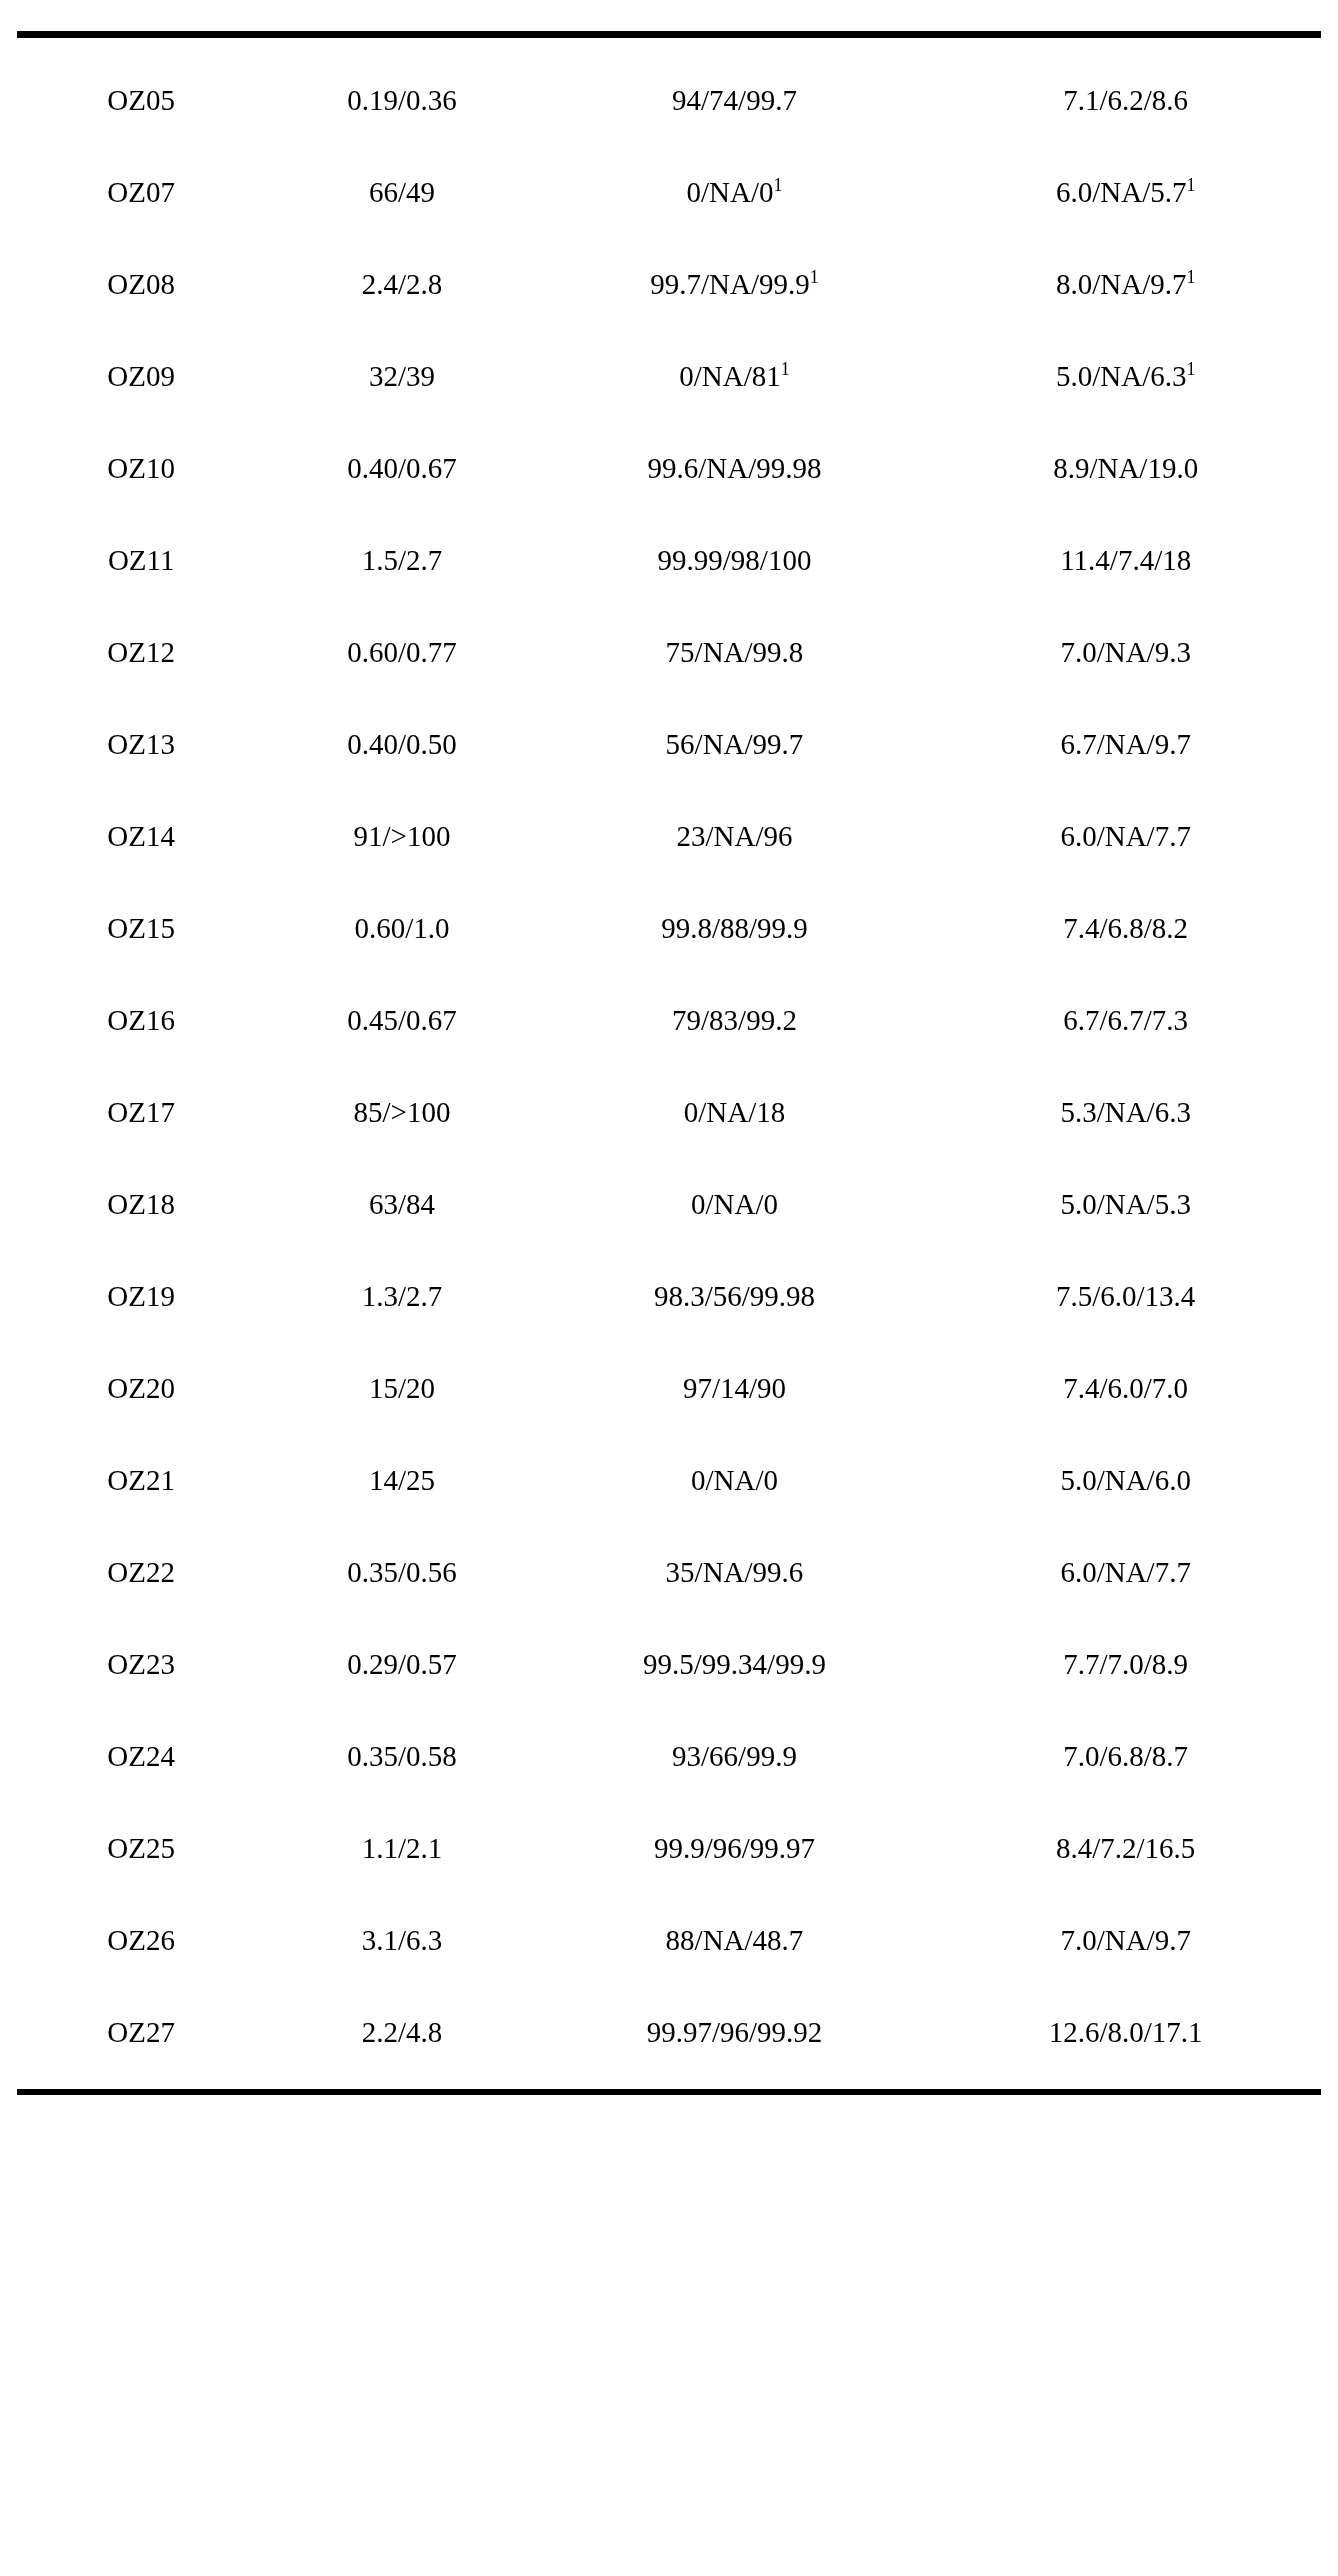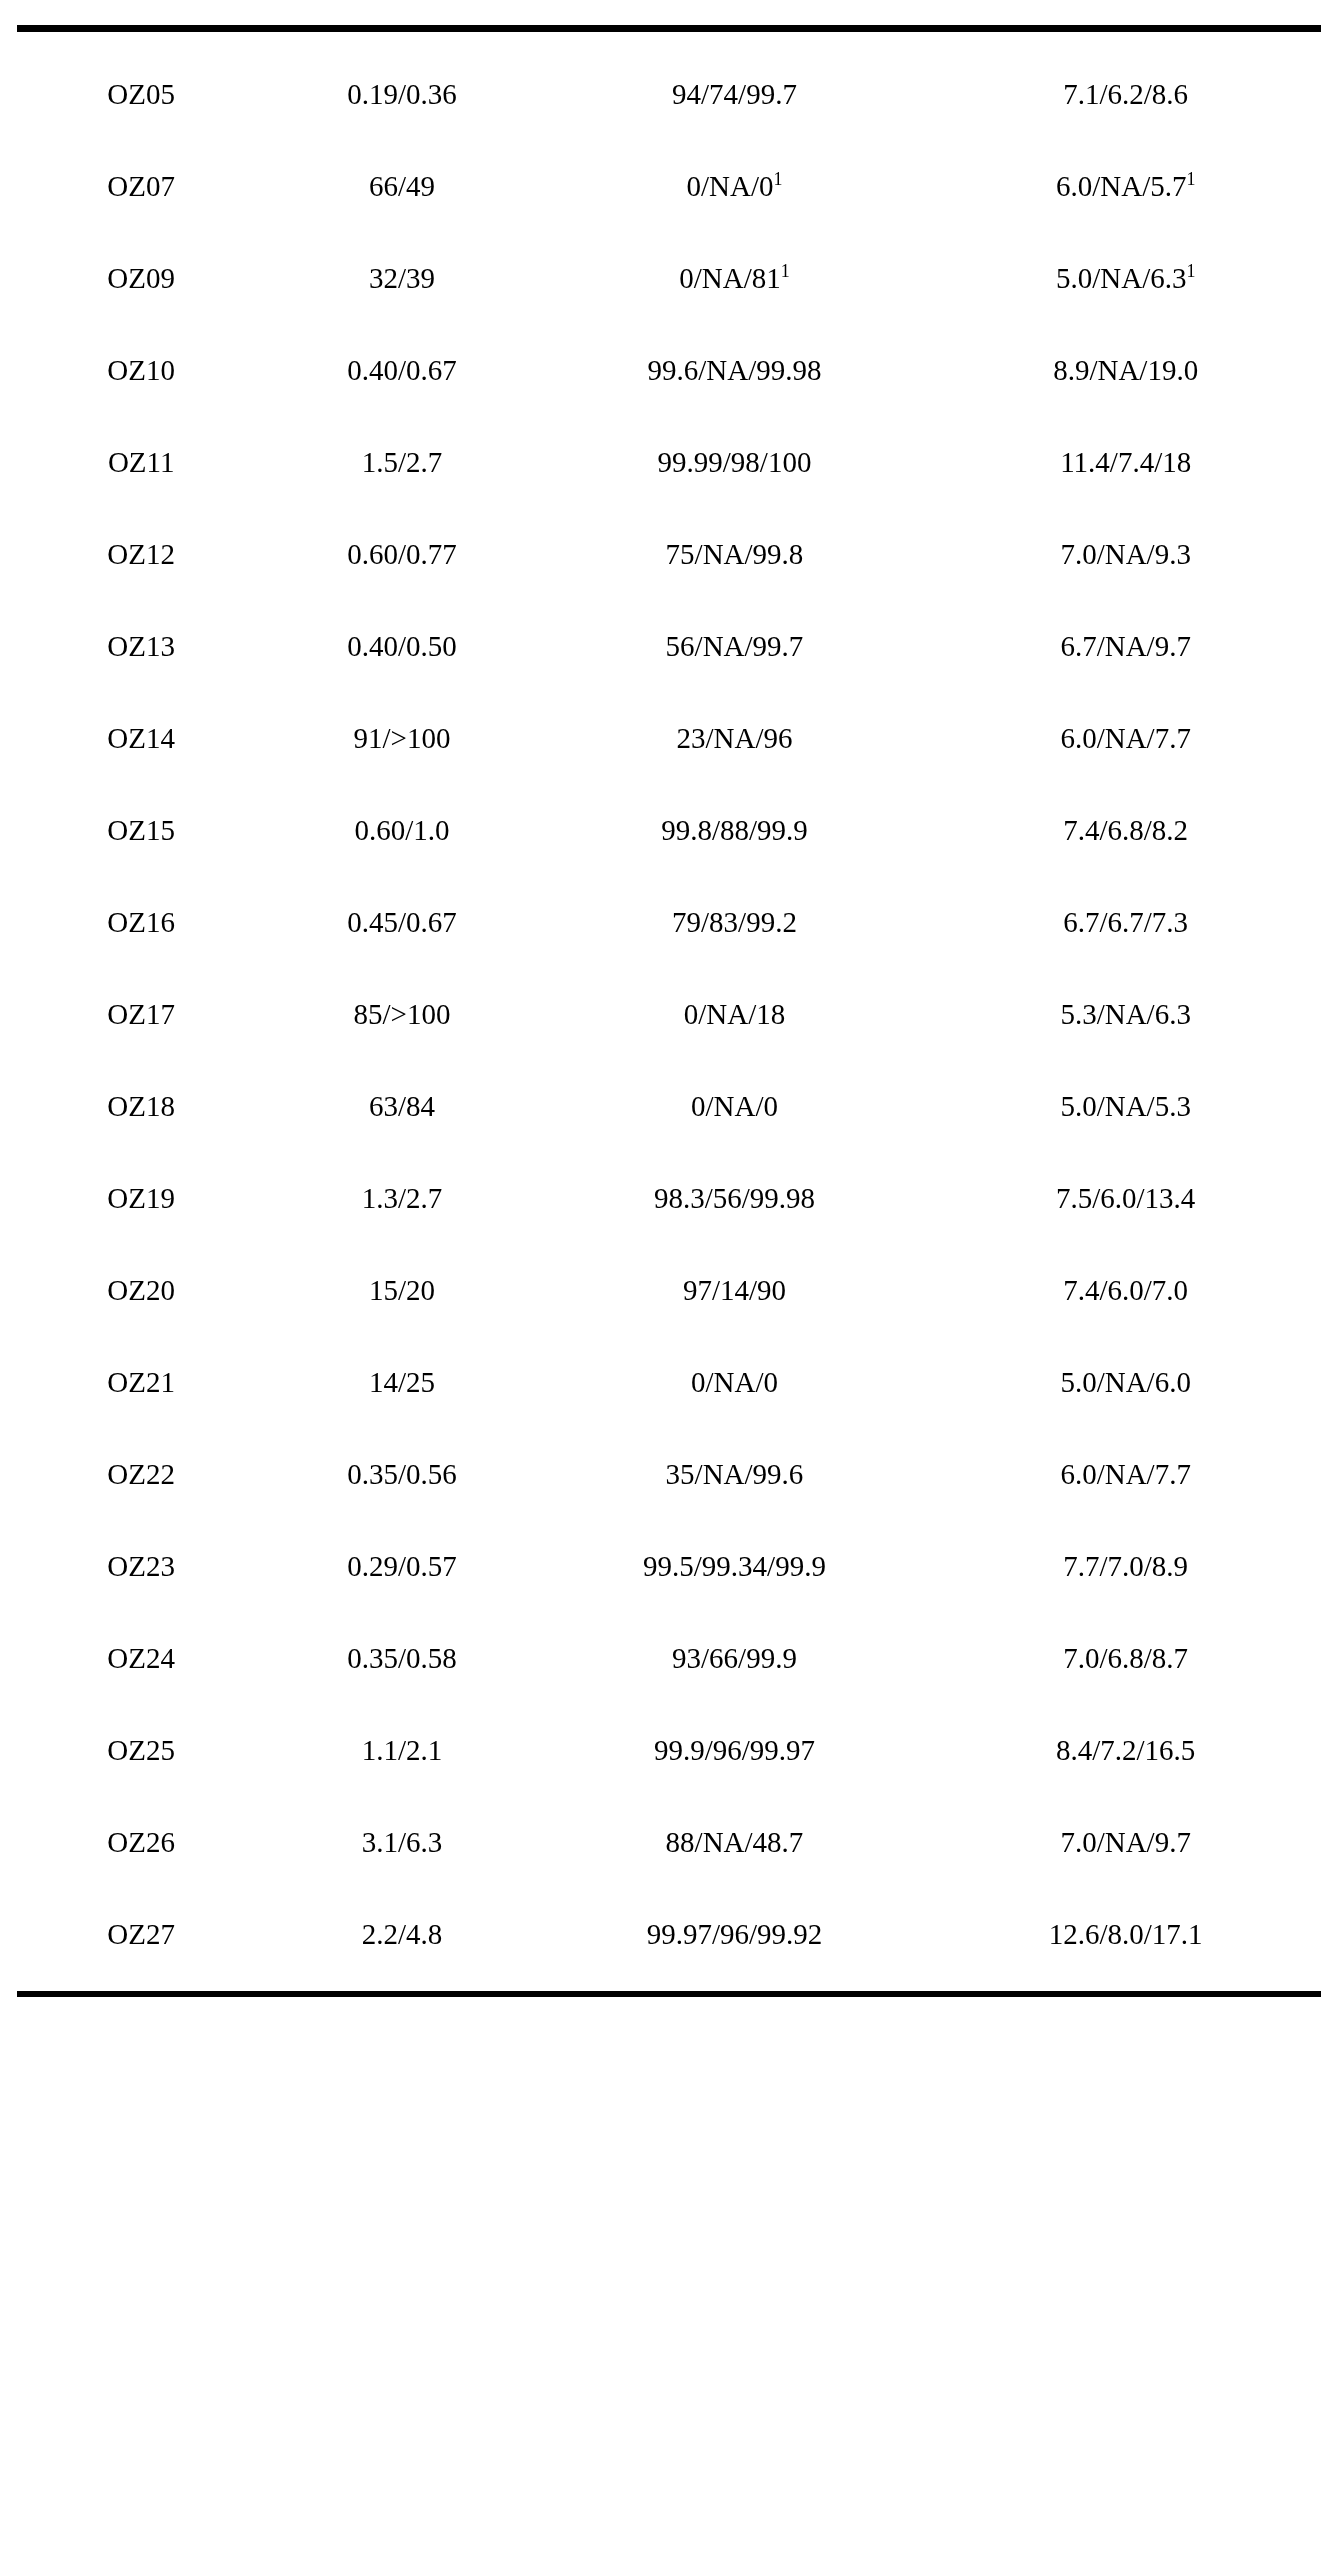--- a/index.html
+++ b/index.html
@@ -20,21 +20,21 @@
     position: absolute;
     left: 0;
     top: 0;
     width: 1338px;
     height: 2576px;
   }
 
   .table-wrap {
     position: absolute;
     left: 17.3px;
-    top: 25px;
+    top: 31px;
     width: 1304px;
   }
 
   .rule {
     width: 100%;
     background: #000;
   }
   .rule-top { height: 6.7px; }
   .rule-bottom { height: 6.7px; }
 
@@ -89,20 +89,26 @@
             <td>94/74/99.7</td>
             <td>7.1/6.2/8.6</td>
           </tr>
           <tr>
             <td>OZ07</td>
             <td>66/49</td>
             <td>0/NA/0<sup>1</sup></td>
             <td>6.0/NA/5.7<sup>1</sup></td>
           </tr>
           <tr>
+            <td>OZ08</td>
+            <td>2.4/2.8</td>
+            <td>99.7/NA/99.9<sup>1</sup></td>
+            <td>8.0/NA/9.7<sup>1</sup></td>
+          </tr>
+          <tr>
             <td>OZ09</td>
             <td>32/39</td>
             <td>0/NA/81<sup>1</sup></td>
             <td>5.0/NA/6.3<sup>1</sup></td>
           </tr>
           <tr>
             <td>OZ10</td>
             <td>0.40/0.67</td>
             <td>99.6/NA/99.98</td>
             <td>8.9/NA/19.0</td>

